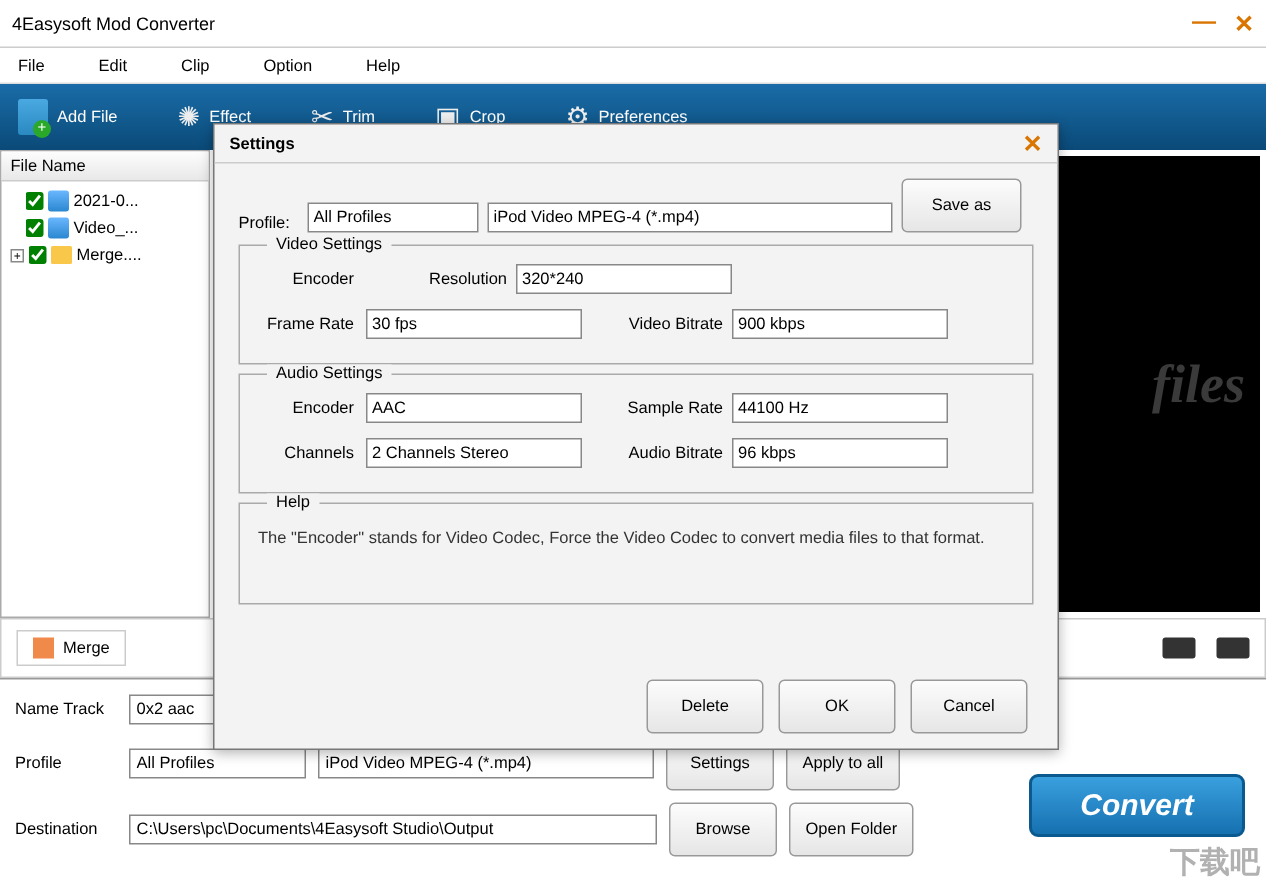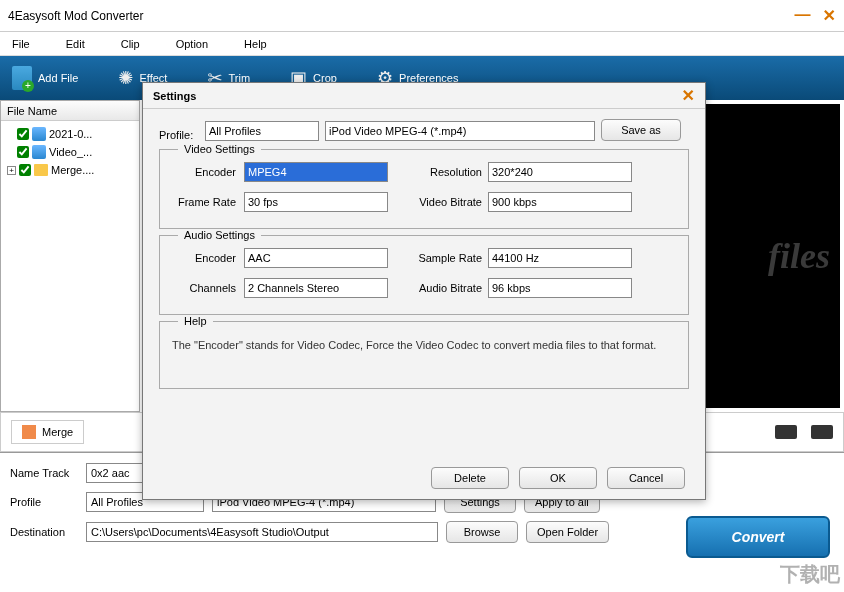--- a/index.html
+++ b/index.html
@@ -41,23 +41,23 @@
   .right-icons { margin-left: auto; display: flex; gap: 14px; }
   .cam-icon { width: 22px; height: 14px; background: #333; border-radius: 2px; }
   
   .bottom-panel { padding: 10px 10px; border-top: 1px solid #999; }
   .form-row { display: flex; align-items: center; margin-bottom: 8px; gap: 8px; }
   .form-label { width: 68px; }
   .select { height: 20px; border: 1px solid #888; background: #fff; padding: 0 4px; }
   .sel-narrow { width: 118px; }
   .sel-wide { width: 224px; }
   .txt-dest { width: 352px; height: 20px; border: 1px solid #888; padding: 0 4px; }
-  .btn { height: 22px; border: 1px solid #999; background: linear-gradient(#fcfcfc,#e6e6e6); border-radius: 4px; padding: 0 10px; cursor: pointer; min-width: 72px; }
-  
-  .convert-btn { position: absolute; right: 14px; bottom: 34px; width: 144px; height: 42px; background: linear-gradient(#3aa0de,#1670b0); border: 2px solid #0a5a90; border-radius: 6px; color: #fff; font-size: 14px; font-weight: bold; cursor: pointer; font-style: italic; }
+  .btn { height: 36px; border: 1px solid #999; background: linear-gradient(#fcfcfc,#e6e6e6); border-radius: 4px; padding: 0 10px; cursor: pointer; min-width: 72px; }
+  
+  .convert-btn { position: absolute; right: 14px; bottom: 34px; width: 144px; height: 42px; background: linear-gradient(#3aa0de,#1670b0); border: 2px solid #0a5a90; border-radius: 6px; color: #fff; font-size: 20px; font-weight: bold; cursor: pointer; font-style: italic; }
   
   .watermark { position: absolute; right: 4px; bottom: 4px; opacity: 0.45; font-size: 20px; font-weight: bold; color: #555; pointer-events: none; z-index: 1000;}
   
   
   .dialog { position: absolute; left: 142px; top: 82px; width: 564px; height: 418px; background: #f3f3f3; border: 1px solid #777; box-shadow: 0 2px 8px rgba(0,0,0,0.3); z-index: 100; }
   .dialog-title { height: 26px; display: flex; align-items: center; justify-content: space-between; padding: 0 10px; font-weight: bold; font-size: 12px; border-bottom: 1px solid #ccc; }
   .dialog-close { color: #d97500; font-size: 16px; cursor: pointer; font-weight: bold; }
   .dialog-body { padding: 10px 16px; }
   .dlg-row { display: flex; align-items: flex-end; gap: 6px; margin-bottom: 8px; }
   .dlg-row .lbl { text-align: left; }
@@ -189,21 +189,20 @@
       <span class="lbl" style="width:40px">Profile:</span>
       <select class="dlg-sel" style="width:114px"><option>All Profiles</option></select>
       <select class="dlg-sel" style="width:270px"><option>iPod Video MPEG-4 (*.mp4)</option></select>
       <button class="btn" style="min-width:80px">Save as</button>
     </div>
 
     <div class="fieldset">
       <span class="legend">Video Settings</span>
       <div class="field-row">
         <span class="flabel">Encoder</span>
-        <select class="fsel selected"><option>MPEG4</option></select>
         <span class="flabel2">Resolution</span>
         <select class="fsel"><option>320*240</option></select>
       </div>
       <div class="field-row">
         <span class="flabel">Frame Rate</span>
         <select class="fsel"><option>30 fps</option></select>
         <span class="flabel2">Video Bitrate</span>
         <select class="fsel"><option>900 kbps</option></select>
       </div>
     </div>

